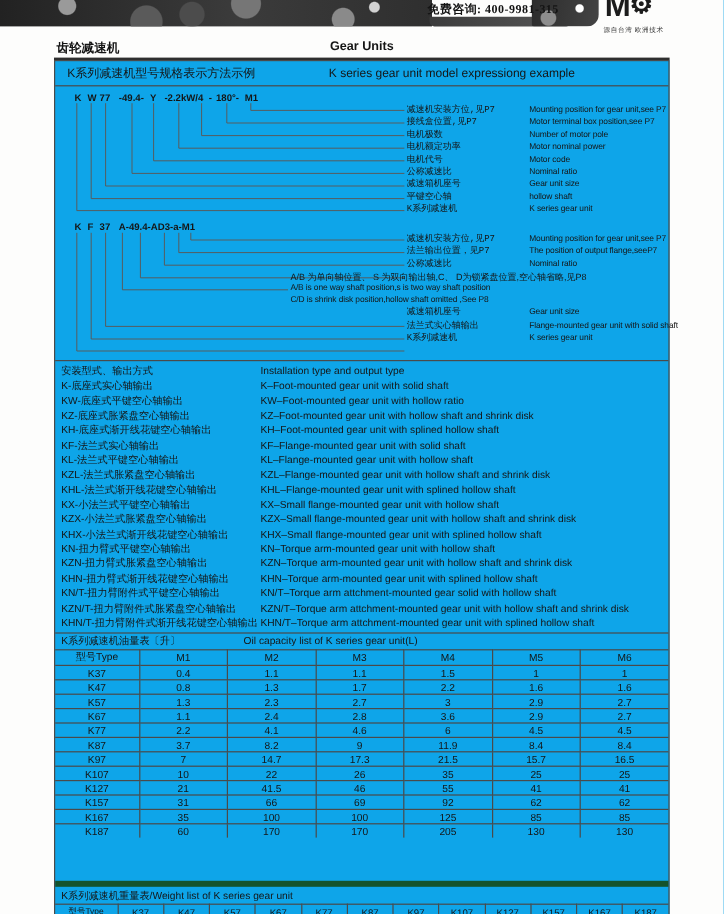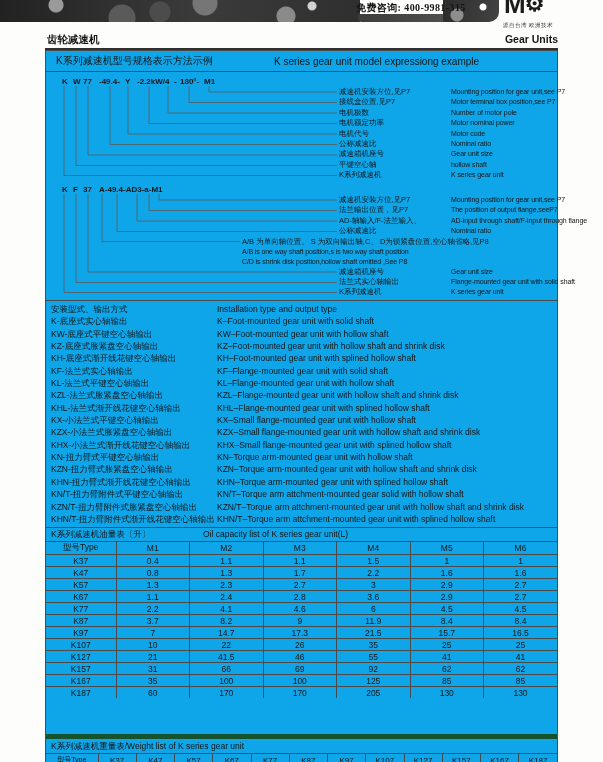--- a/index.html
+++ b/index.html
@@ -42,37 +42,37 @@
   .brand{position:absolute;left:504px;top:0;width:52px;height:22px;overflow:hidden;}
   .brand-inner{font-weight:bold;font-size:26px;line-height:26px;margin-top:-9px;color:#1c1c1c;letter-spacing:-1px;}
   .brand-inner .gear{font-size:22px;vertical-align:2px;}
   .brand-tagline{position:absolute;left:503px;top:22px;font-size:5.5px;color:#333;white-space:nowrap;letter-spacing:.5px;}
   
   .page-header{
     margin:3px 45px 0 45px;width:513px;position:relative;height:15px;
     border-bottom:2px solid #2f2f2f;
   }
   .ph-cn{position:absolute;left:2px;top:0;font-weight:bold;font-size:10.5px;}
-  .ph-en{position:absolute;left:0;right:0;top:0;text-align:right;font-weight:bold;font-size:10.5px;}
+  .ph-en{position:absolute;left:0;right:0;top:0;text-align:center;font-weight:bold;font-size:10.5px;}
   
   .outer-box{margin:0 45px;width:511px;border:1px solid #4a4a4a;background:#0ea5e9;}
   .title-row{height:20px;border-bottom:1px solid #4a4a4a;display:flex;align-items:center;font-size:10px;}
   .title-row .t-cn{flex:0 0 218px;padding-left:10px;}
   .title-row .t-en{flex:1;}
   
   .diagrams{padding-top:2px;}
   .diagram{position:relative;}
   .diagram.d1{height:108px;}
   .diagram.d2{height:118px;}
   .dsvg{position:absolute;left:0;top:0;}
   .dsvg text{font:bold 8px "Liberation Sans",sans-serif;fill:#151515;}
   .dsvg path{fill:none;stroke:#5a5a5a;stroke-width:.8;}
   .dlabels{position:absolute;left:293px;top:13px;width:220px;}
   .dl-row{display:flex;height:10.4px;line-height:10.4px;font-size:7.5px;white-space:nowrap;}
-  .dl-cn{flex:0 0 auto;min-width:97px;padding-right:15px;}
+  .dl-cn{flex:0 0 auto;min-width:97px;padding-right:5px;font-family:Liberation Mono, monospace;}
   .dl-en{font-size:7px;letter-spacing:-.1px;}
   .dl-block{margin-left:-97px;font-size:7.5px;line-height:10px;white-space:nowrap;}
   .dl-block .dl-en-line{font-size:7px;letter-spacing:-.1px;}
   
   .install{border-top:1px solid #4a4a4a;padding:2px 0 2px 0;}
   .inst-row{display:flex;height:12.35px;line-height:12.35px;font-size:8.5px;white-space:nowrap;}
   .inst-cn{flex:0 0 166px;padding-left:5px;}
   .inst-en{flex:1;}
   
   .oil{border-top:1px solid #4a4a4a;}
@@ -202,24 +202,20 @@
       <div class="dlabels">
           <div class="dl-row">
             <span class="dl-cn">减速机安装方位,见P7</span>
             <span class="dl-en">Mounting position for gear unit,see P7</span>
           </div>
           <div class="dl-row">
             <span class="dl-cn">法兰输出位置，见P7</span>
             <span class="dl-en">The position of output flange,seeP7</span>
           </div>
           <div class="dl-row">
-            <span class="dl-cn">AD-轴输入/F-法兰输入、</span>
-            <span class="dl-en">AD-input through shaft/F-input through flange</span>
-          </div>
-          <div class="dl-row">
             <span class="dl-cn">公称减速比</span>
             <span class="dl-en">Nominal ratio</span>
           </div>
           <div class="dl-block">
             <div class="dl-cn-full">A/B 为单向轴位置、 S 为双向输出轴,C、 D为锁紧盘位置,空心轴省略,见P8</div>
             <div class="dl-en-line">A/B is one way shaft position,s is two way shaft position</div>
             <div class="dl-en-line">C/D is shrink disk position,hollow shaft omitted ,See P8</div>
           </div>
           <div class="dl-row">
             <span class="dl-cn">减速箱机座号</span>
@@ -243,21 +239,21 @@
       <span class="inst-cn">安装型式、输出方式</span>
       <span class="inst-en">Installation type and output type</span>
     </div>
     <div>
         <div class="inst-row">
           <span class="inst-cn">K-底座式实心轴输出</span>
           <span class="inst-en">K–Foot-mounted gear unit with  solid  shaft</span>
         </div>
         <div class="inst-row">
           <span class="inst-cn">KW-底座式平键空心轴输出</span>
-          <span class="inst-en">KW–Foot-mounted gear unit with  hollow shaft</span>
+          <span class="inst-en">KW–Foot-mounted gear unit with  hollow ratio</span>
         </div>
         <div class="inst-row">
           <span class="inst-cn">KZ-底座式胀紧盘空心轴输出</span>
           <span class="inst-en">KZ–Foot-mounted gear unit with  hollow shaft and shrink disk</span>
         </div>
         <div class="inst-row">
           <span class="inst-cn">KH-底座式渐开线花键空心轴输出</span>
           <span class="inst-en">KH–Foot-mounted gear unit with  splined hollow  shaft</span>
         </div>
         <div class="inst-row">

